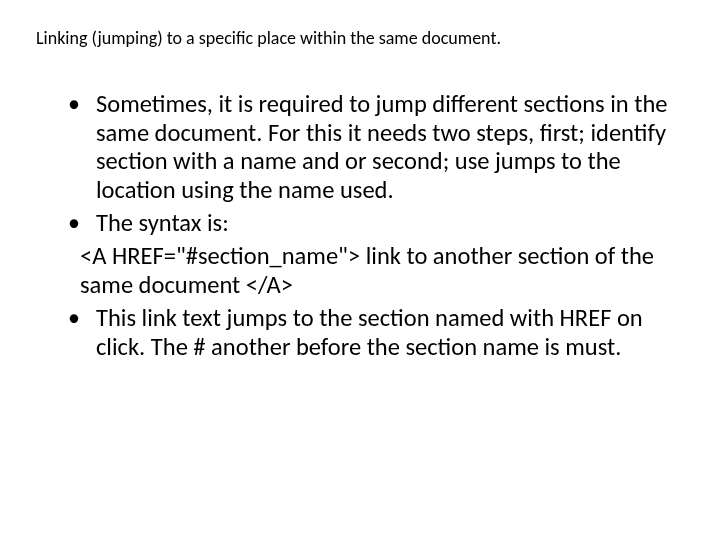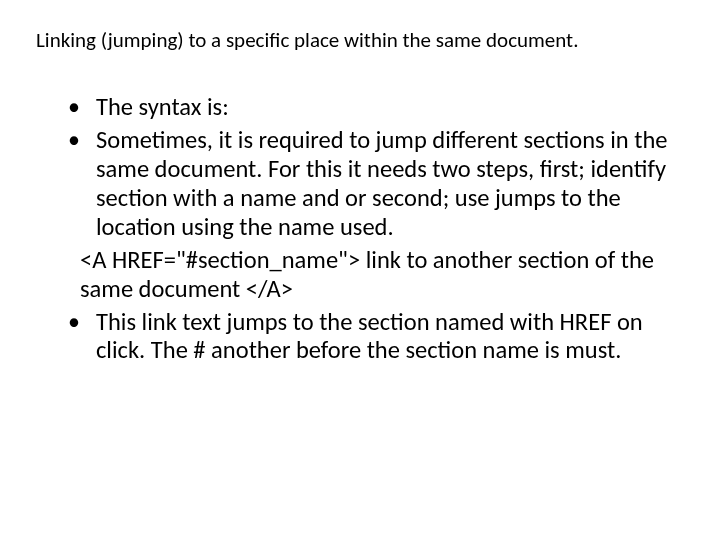--- a/index.html
+++ b/index.html
@@ -11,21 +11,21 @@
     font-family: Calibri, "Segoe UI", Arial, sans-serif;
     color: #000;
   }
   .slide {
     box-sizing: border-box;
     width: 720px;
     height: 540px;
     padding: 28px 36px 36px 36px;
   }
   .title {
-    font-size: 21px;
+    font-size: 18px;
     line-height: 1.2;
     margin: 0 0 40px 0;
     font-weight: 400;
   }
   .body {
     font-size: 24.5px;
     line-height: 1.18;
     padding-left: 28px;
   }
   .L1 {
@@ -49,23 +49,23 @@
 </style>
 </head>
 <body>
 
 <div class="slide">
 
   <h1 class="title">Linking (jumping) to a specific place within the same document.</h1>
 
   <div class="body">
 
+    <p class="L1">Sometimes, it is required to jump different sections in the same document. For this it needs two steps, first; identify section with a name and or second; use jumps to the location using the name used.</p>
+
     <p class="L1">The syntax is:</p>
-
-    <p class="L1">Sometimes, it is required to jump different sections in the same document. For this it needs two steps, first; identify section with a name and or second; use jumps to the location using the name used.</p>
 
     <p class="indent-hang">&lt;A HREF="#section_name"&gt; link to another section of the same document &lt;/A&gt;</p>
 
     <p class="L1">This link text jumps to the section named with HREF on click. The # another before the section name is must.</p>
 
   </div>
 
 </div>
 
 </body></html>

